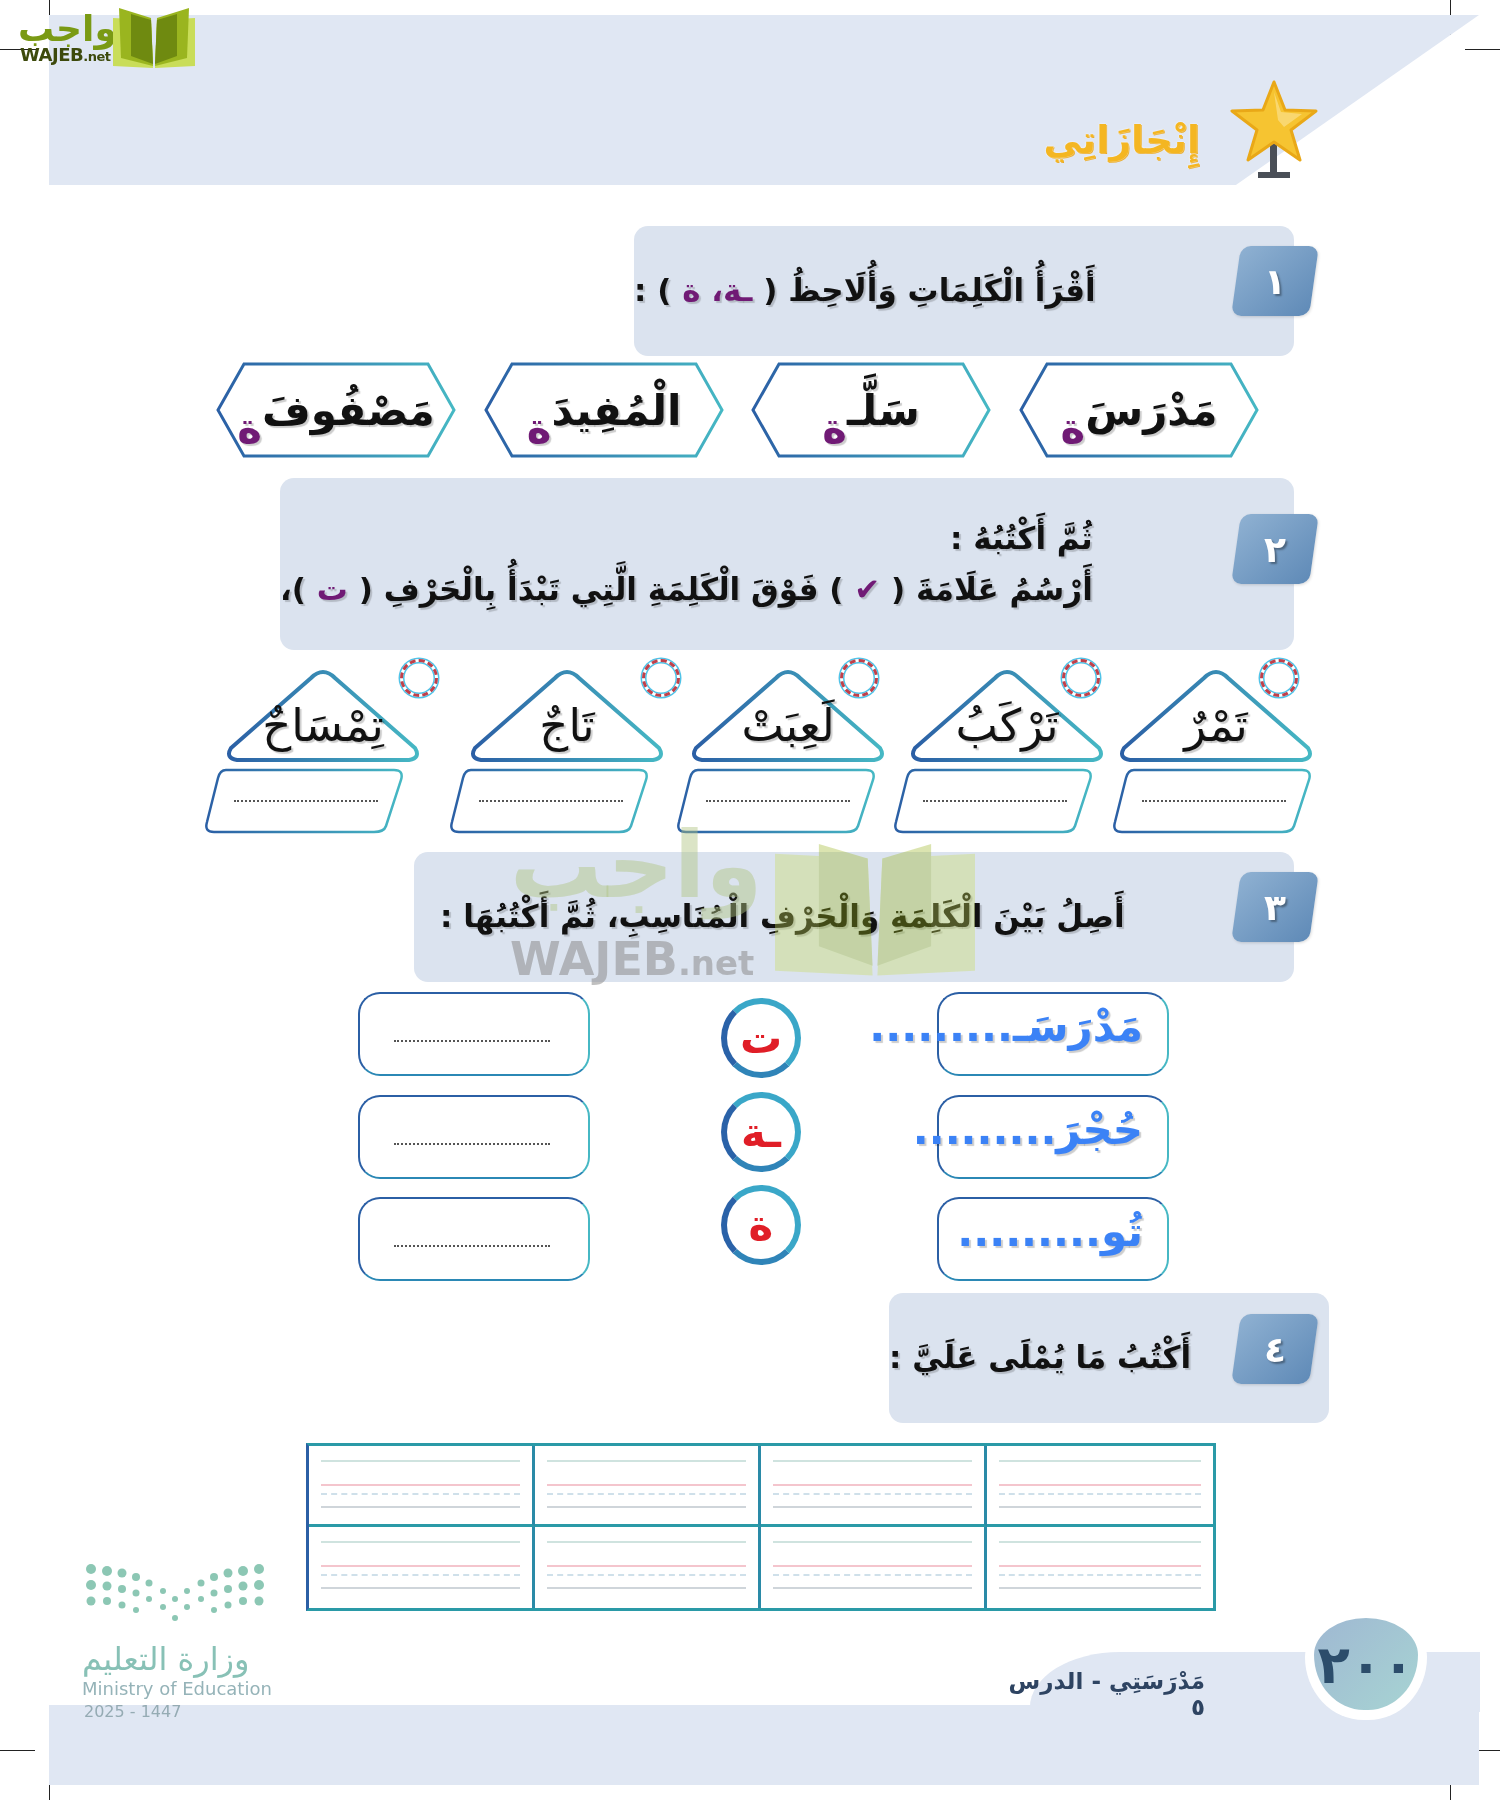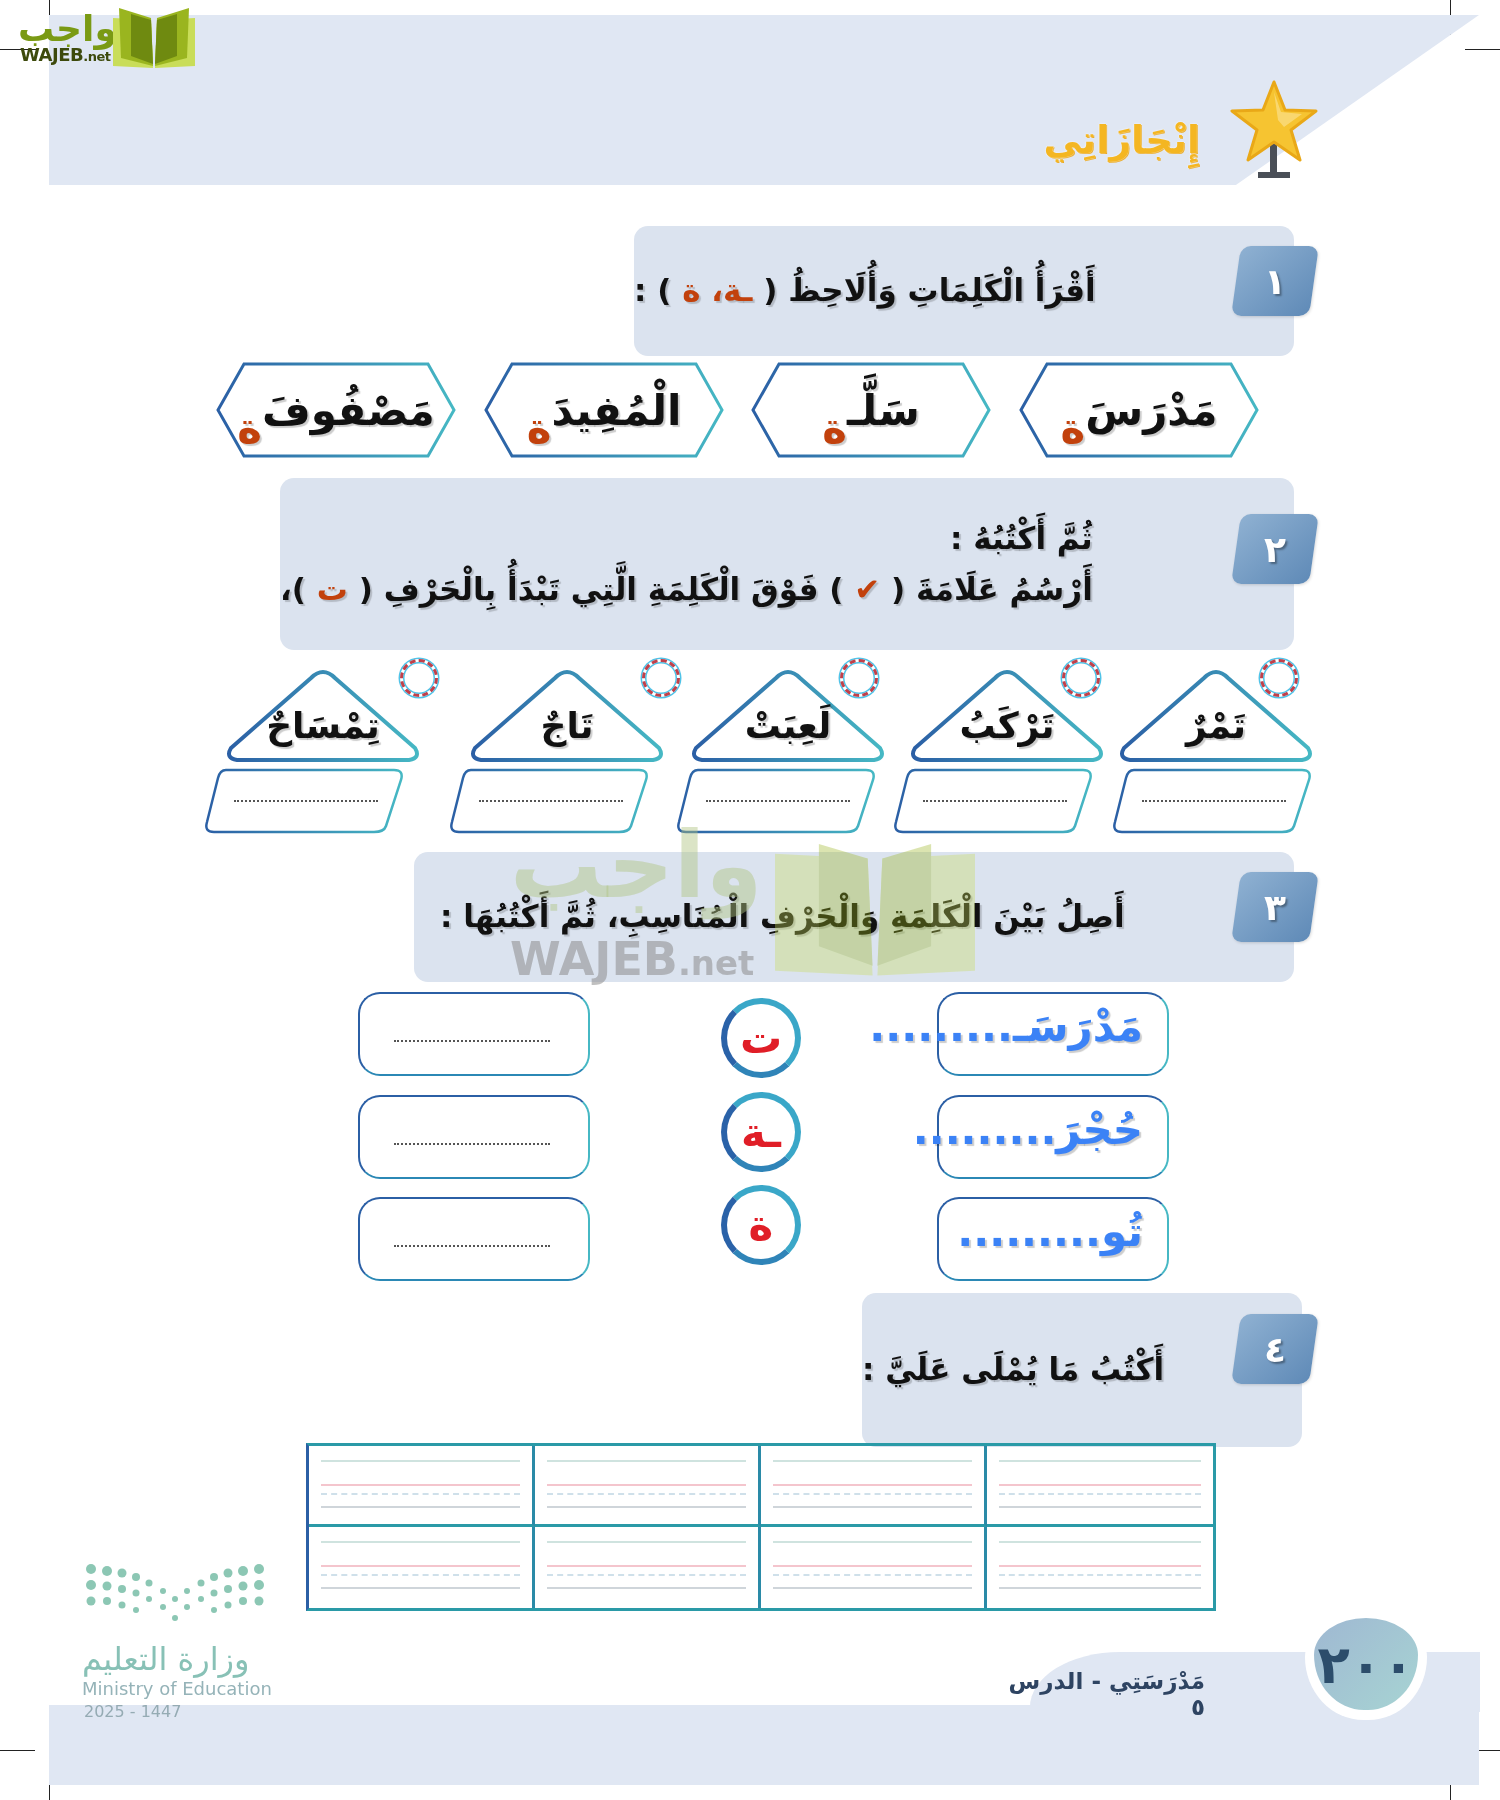--- a/index.html
+++ b/index.html
@@ -37,21 +37,21 @@
   .instr {
     position:absolute; background:#dbe3ef; border-radius:14px;
     display:flex; align-items:center; justify-content:flex-end;
     direction:rtl;
   }
   .instr-text {
     font-family:"DejaVu Sans", sans-serif; font-weight:bold; font-size:31px;
     color:#111; text-shadow:2px 2px 1px rgba(0,0,0,0.18);
     line-height:1.65; text-align:right; direction:rtl;
   }
-  .red { color:#c2410c;margin-top:36px; }
+  .red { color:#701a75;margin-top:36px; }
   .badge {
     position:absolute; width:78px; height:70px;
     background:linear-gradient(135deg,#8fb1d2 0%,#5f8ab7 100%);
     border-radius:10px; transform:skewX(-8deg);
     display:flex; align-items:center; justify-content:center;
     box-shadow:1px 1px 3px rgba(0,0,0,0.15);
   }
   .badge span {
     transform:skewX(8deg); color:#fff; font-weight:bold; font-size:36px;
     text-shadow:2px 2px 2px rgba(0,0,0,0.35);
@@ -69,21 +69,21 @@
     font-weight:bold; font-size:42px; color:#111; direction:rtl;
     text-shadow:2px 2px 1px rgba(0,0,0,0.2);
   }
 
   
   .tri { position:absolute; width:196px; height:96px; }
   .tri svg { position:absolute; left:0; top:0; }
   .tri-label {
     position:absolute; left:0; top:22px; width:100%; height:70px;
     display:flex; align-items:center; justify-content:center;
-    font-weight:bold; font-size:36px; color:#111; direction:rtl;
+    font-weight:normal; font-size:45px; color:#111; direction:rtl;
     text-shadow:2px 2px 1px rgba(0,0,0,0.2);
   }
   .check-circle {
     position:absolute; width:38px; height:38px; border-radius:50%;
     border:3px dashed #c0404a; box-shadow:0 0 0 1.5px #4fc3e8 inset, 0 0 0 1.5px #4fc3e8;
     background:transparent; box-sizing:border-box;
   }
   .para { position:absolute; width:200px; height:66px; }
   .para svg { position:absolute; left:0; top:0; }
   .dotline {
@@ -377,21 +377,21 @@
 <div class="match-box" style="left:358px;top:992px;">
     <div class="dotline" style="left:34px;top:46px;width:156px;"></div>
   </div>
 <div class="match-box" style="left:358px;top:1095px;">
     <div class="dotline" style="left:34px;top:46px;width:156px;"></div>
   </div>
 <div class="match-box" style="left:358px;top:1197px;">
     <div class="dotline" style="left:34px;top:46px;width:156px;"></div>
   </div>
 
-<div class="instr" style="left:862px;top:1293px;width:440px;height:154px;padding-right:100px;box-sizing:border-box;align-items:center;">
+<div class="instr" style="left:889px;top:1293px;width:440px;height:130px;padding-right:100px;box-sizing:border-box;align-items:center;">
   <div class="instr-text">أَكْتُبُ مَا يُمْلَى عَلَيَّ :</div>
 </div>
 <div class="badge" style="left:1236px;top:1314px;">
     <span>٤</span>
   </div>
 
 <div class="grid">
   <div class="cell">
       <div class="ln top"></div>
       <div class="ln pink"></div>

